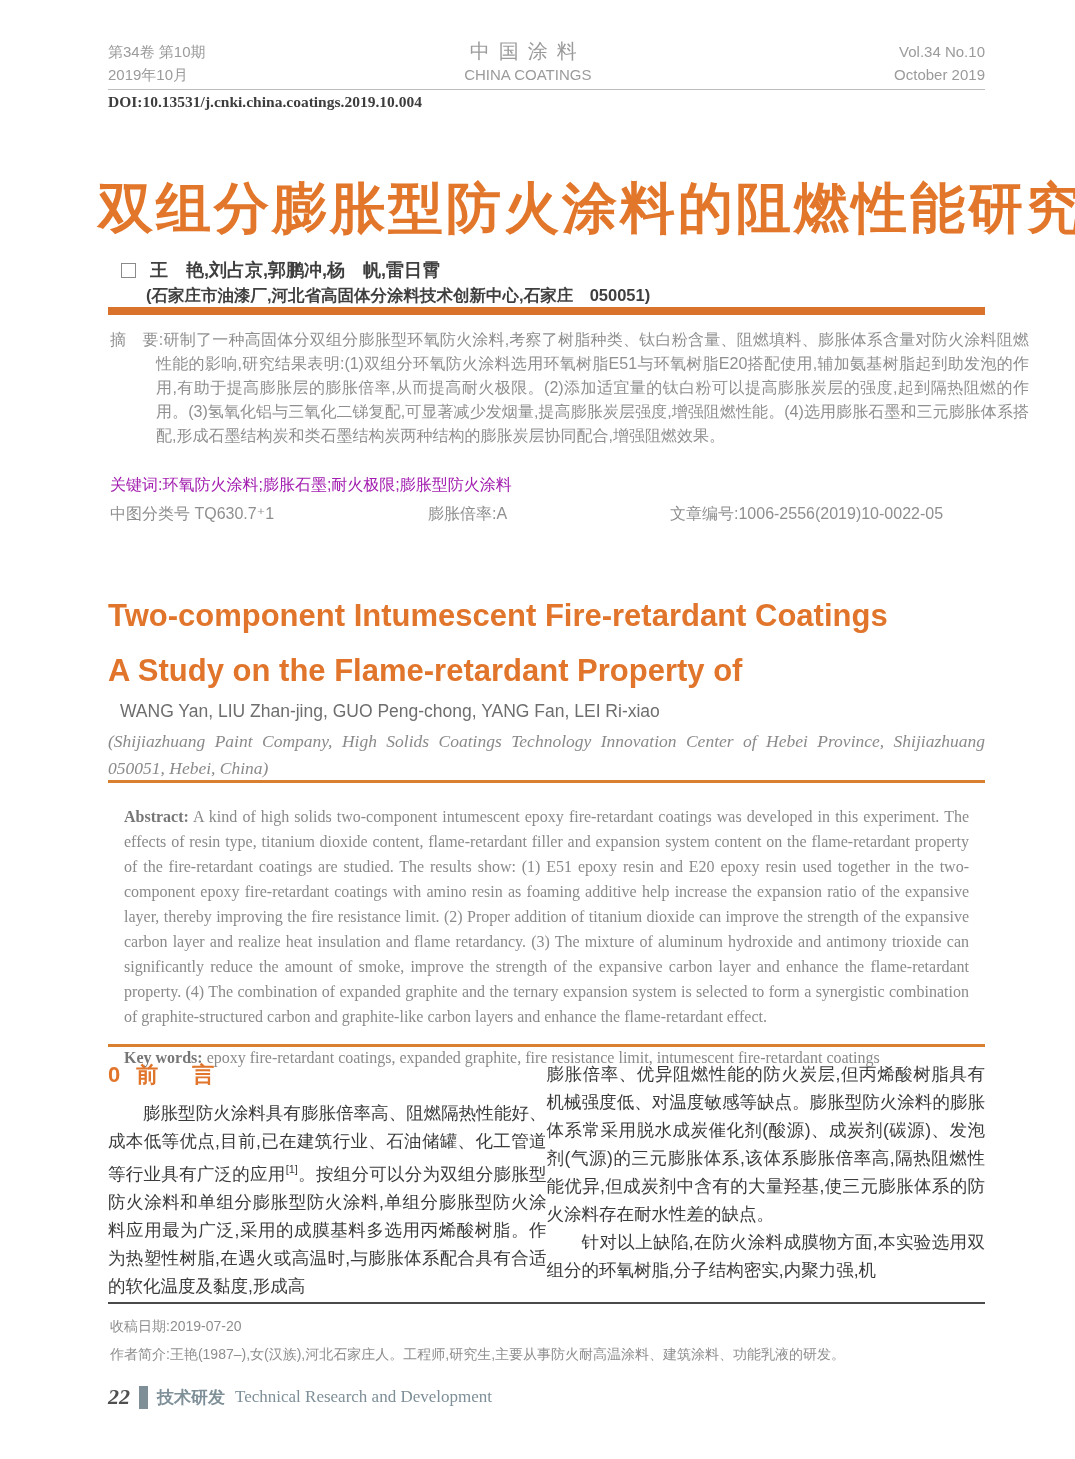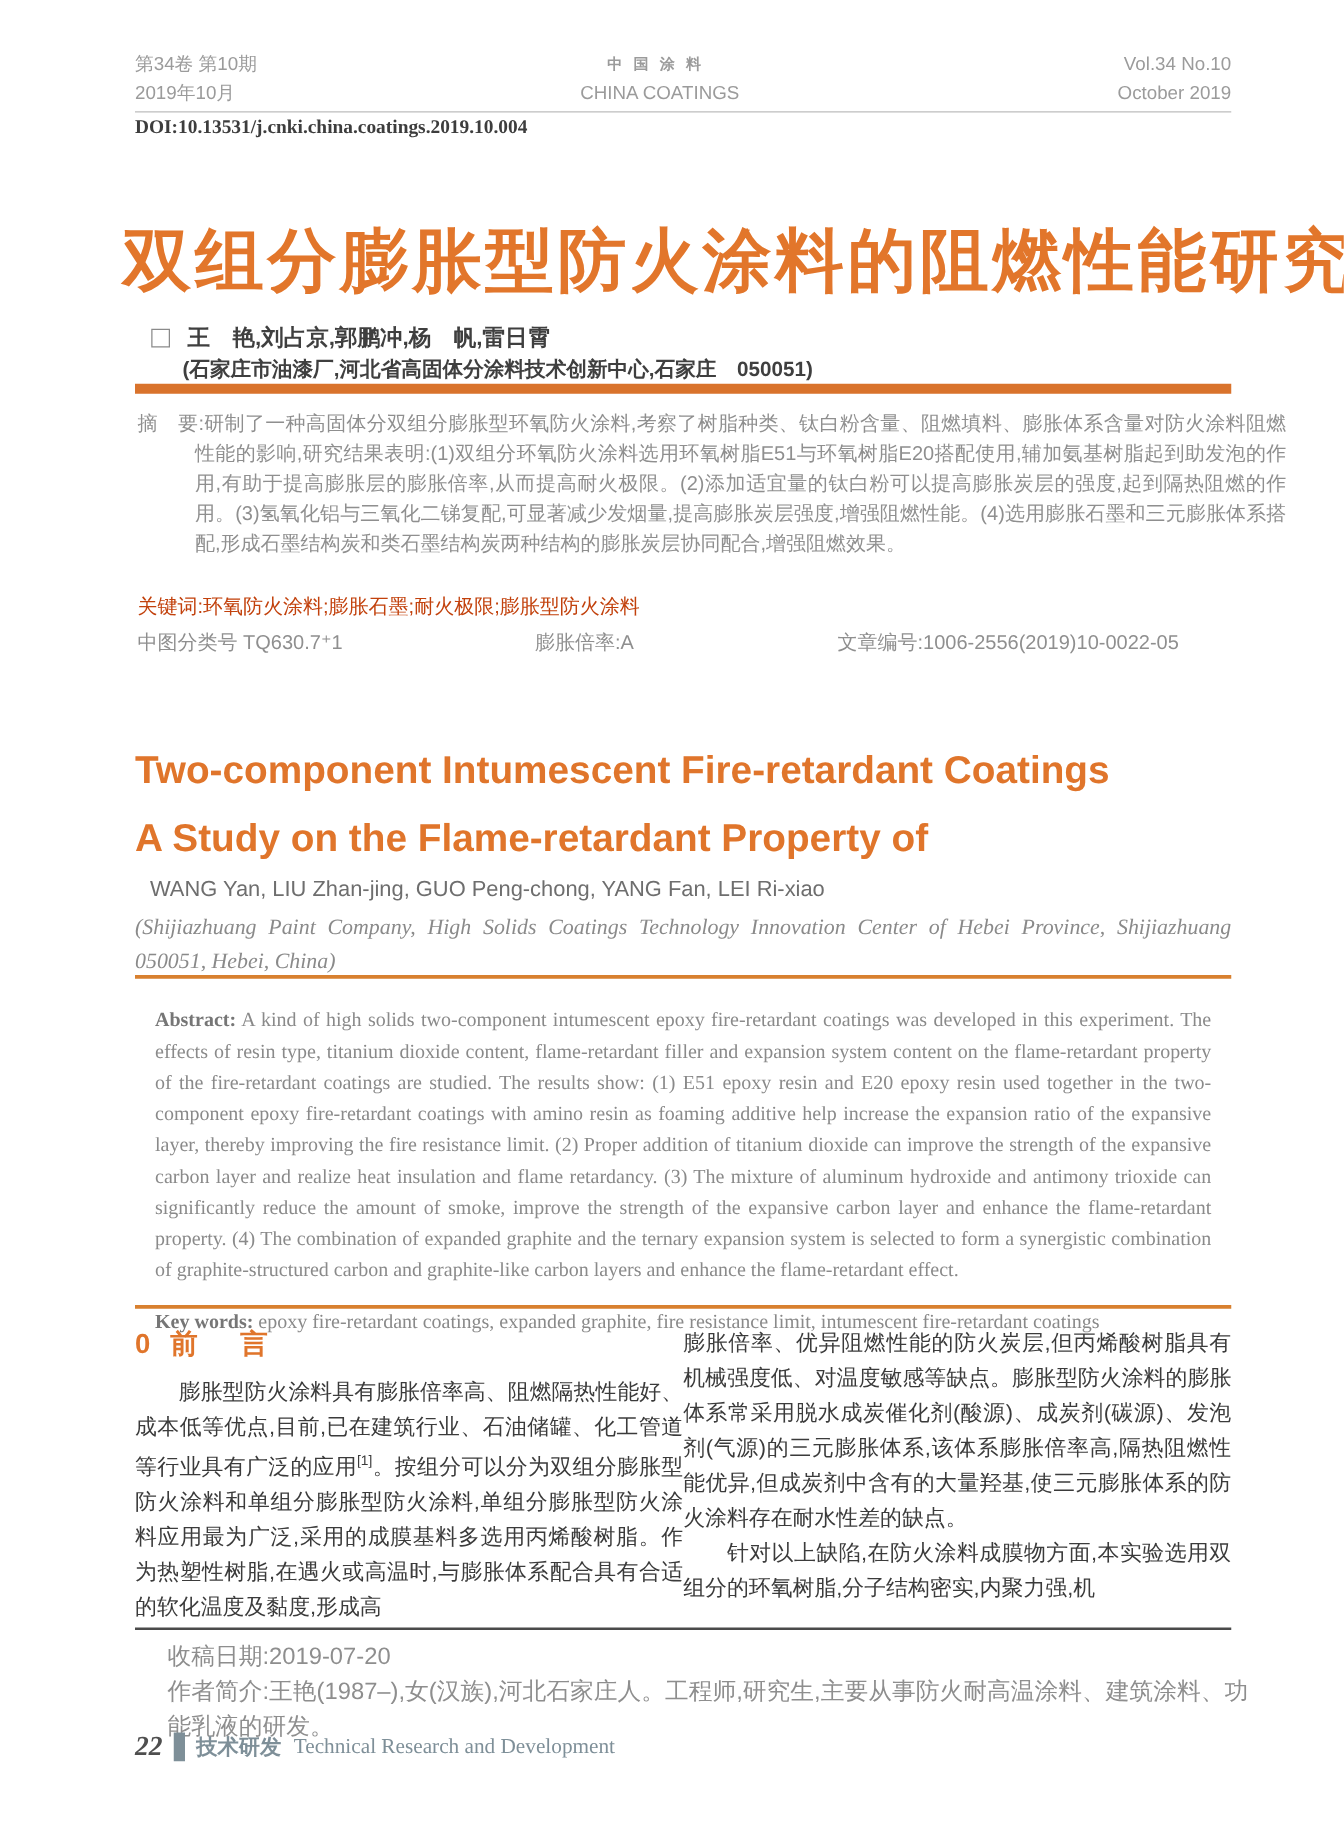--- a/index.html
+++ b/index.html
@@ -13,21 +13,21 @@
   }
   .abs { position: absolute; }
 
   
   .jheader {
     top: 40px; left: 108px; width: 877px;
     display: flex; justify-content: space-between;
     font-size: 15px; line-height: 23px; color: #9b9b9b;
   }
   .jh-center { text-align: center; }
-  .jname-cn { letter-spacing: 9px; font-size: 12px; font-weight: bold; }
+  .jname-cn { letter-spacing: 9px; font-size: 20px; }
   .jh-right { text-align: right; margin-left: 44px; }
   .header-rule { top: 89px; left: 108px; width: 877px; border-top: 1px solid #bdbdbd; }
   .doi {
     top: 93px; left: 108px;
     font-family: "Liberation Serif", "DejaVu Serif", serif;
     font-weight: 700; font-size: 15.5px; color: #3d3d3d;
   }
 
   
   .title-cn {
@@ -48,21 +48,21 @@
   .affil-cn { top: 285px; left: 146px; font-size: 16.5px; font-weight: 600; color: #3f3f3f; }
   .orange-band { top: 307px; left: 108px; width: 877px; height: 8px; background: #d9732c; }
 
   
   .abstract-cn {
     top: 328px; left: 110px; width: 873px; margin: 0;
     font-size: 16px; line-height: 24px; color: #8f8f8f;
     text-align: justify;
     padding-left: 46px; text-indent: -46px;
   }
-  .keywords-cn { top: 475px; left: 110px; margin: 0; font-size: 16px; color: #c2410c; }
+  .keywords-cn { top: 475px; left: 110px; margin: 0; font-size: 16px; color: #a21caf; }
   .clc-row {
     top: 504px; left: 110px; width: 873px;
     display: flex; font-size: 16px; color: #8f8f8f;
   }
   .clc-row .c1 { width: 318px; }
   .clc-row .c2 { width: 242px; }
 
   
   .title-en {
     top: 588px; left: 108px; width: 877px; margin: 0;
@@ -103,21 +103,21 @@
   .sec-heading .sec-num { margin-right: 16px; letter-spacing: 0; }
   .body-p {
     margin: 0;
     font-size: 17.5px; line-height: 28px; color: #3b3b3b;
     text-align: justify; text-indent: 2em;
   }
   .body-p sup { font-size: 11px; }
 
   
   .footnote-rule { top: 1302px; left: 108px; width: 877px; border-top: 2px solid #4a4a4a; }
-  .footnotes { top: 1312px; left: 110px; width: 873px; font-size: 19px; line-height: 28px; color: #8e8e8e; margin-left: 24px; }
+  .footnotes { top: 1312px; left: 110px; width: 873px; font-size: 14px; line-height: 28px; color: #8e8e8e; }
 
   
   .page-footer { top: 1384px; left: 108px; display: flex; align-items: center; }
   .page-num {
     font-family: "Liberation Serif", "DejaVu Serif", serif;
     font-style: italic; font-weight: 700; font-size: 22px; color: #4f4f4f;
     margin-right: 9px;
   }
   .footer-bar { width: 9px; height: 23px; background: #7e8f98; margin-right: 9px; }
   .footer-cn { font-weight: 700; font-size: 17px; color: #7e8f98; margin-right: 10px; }

